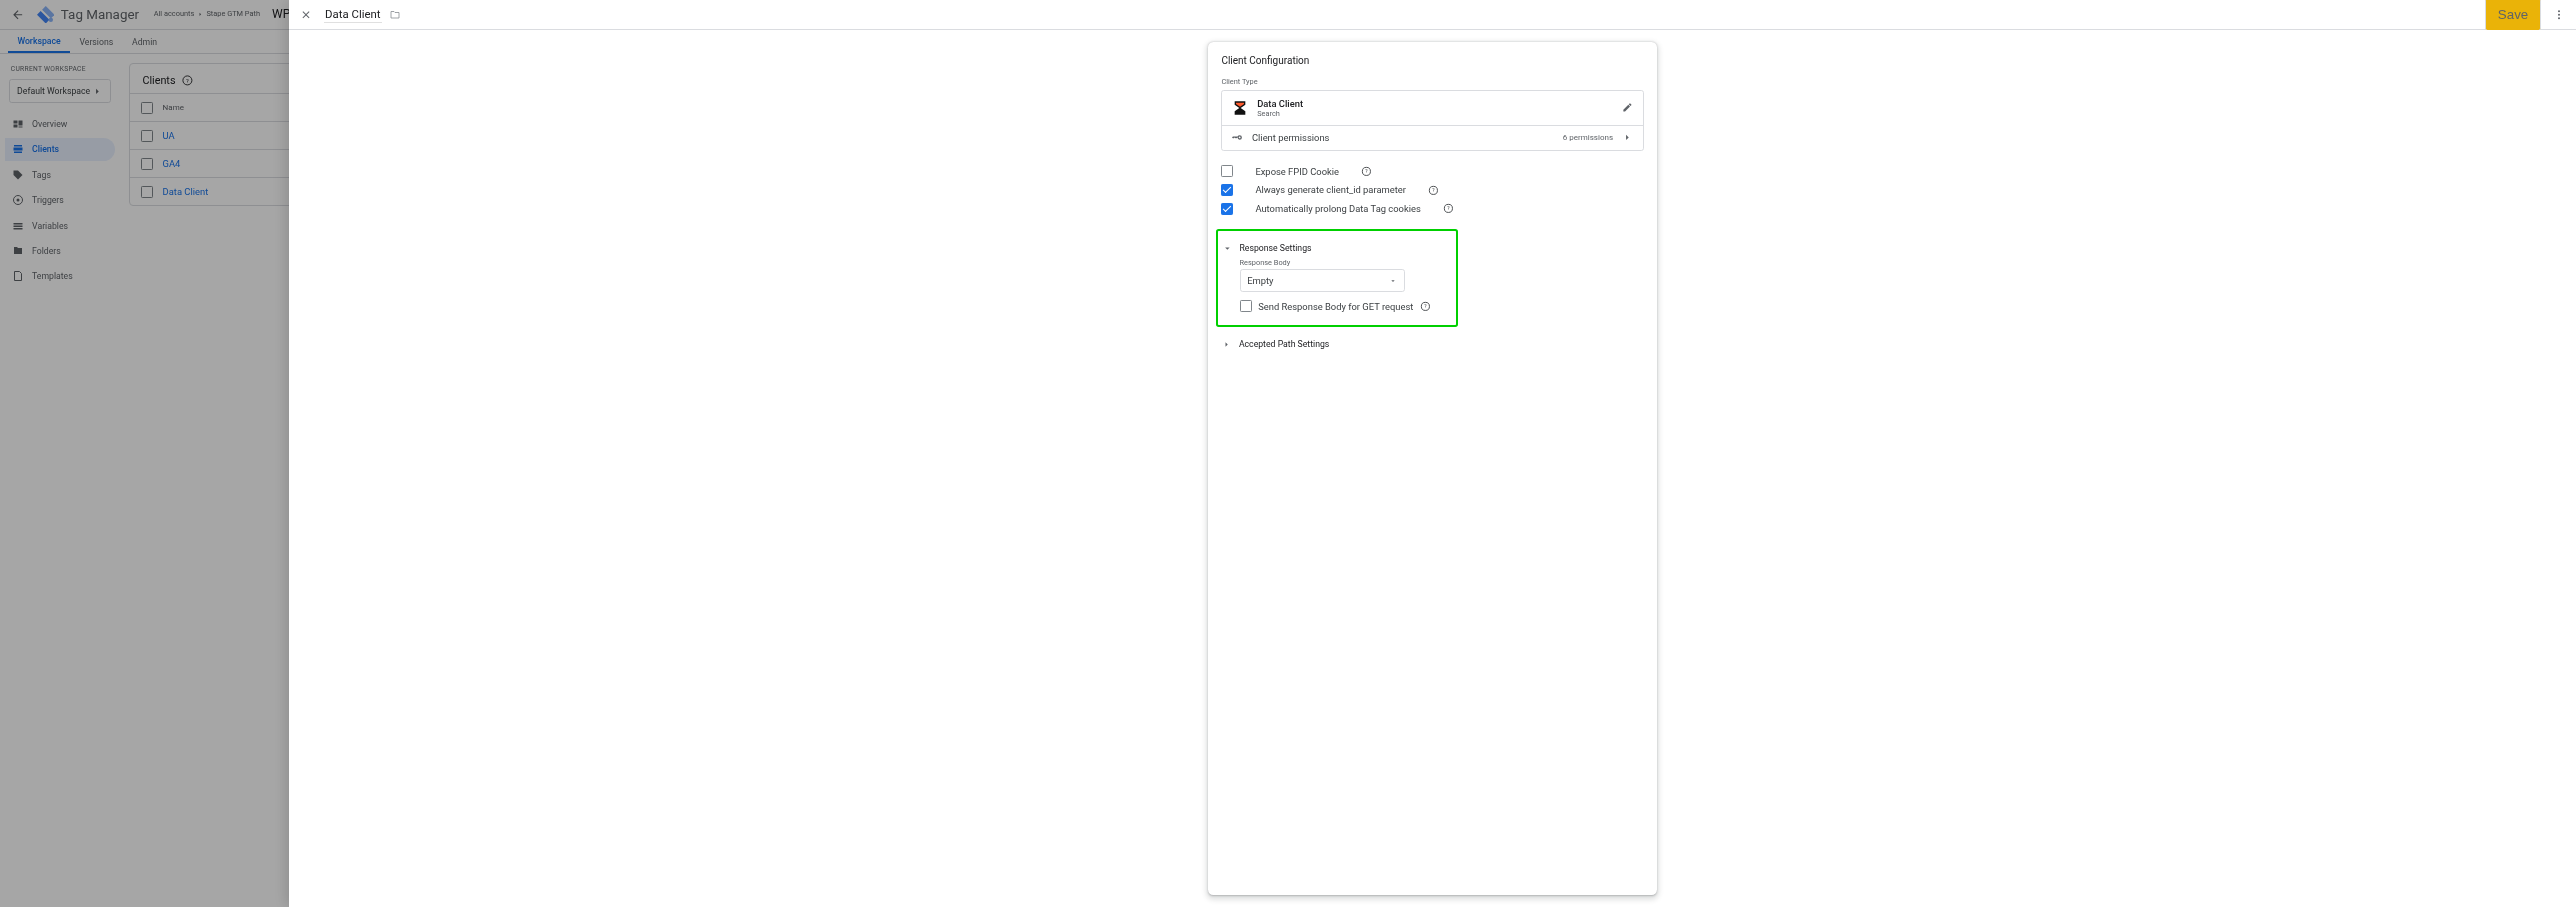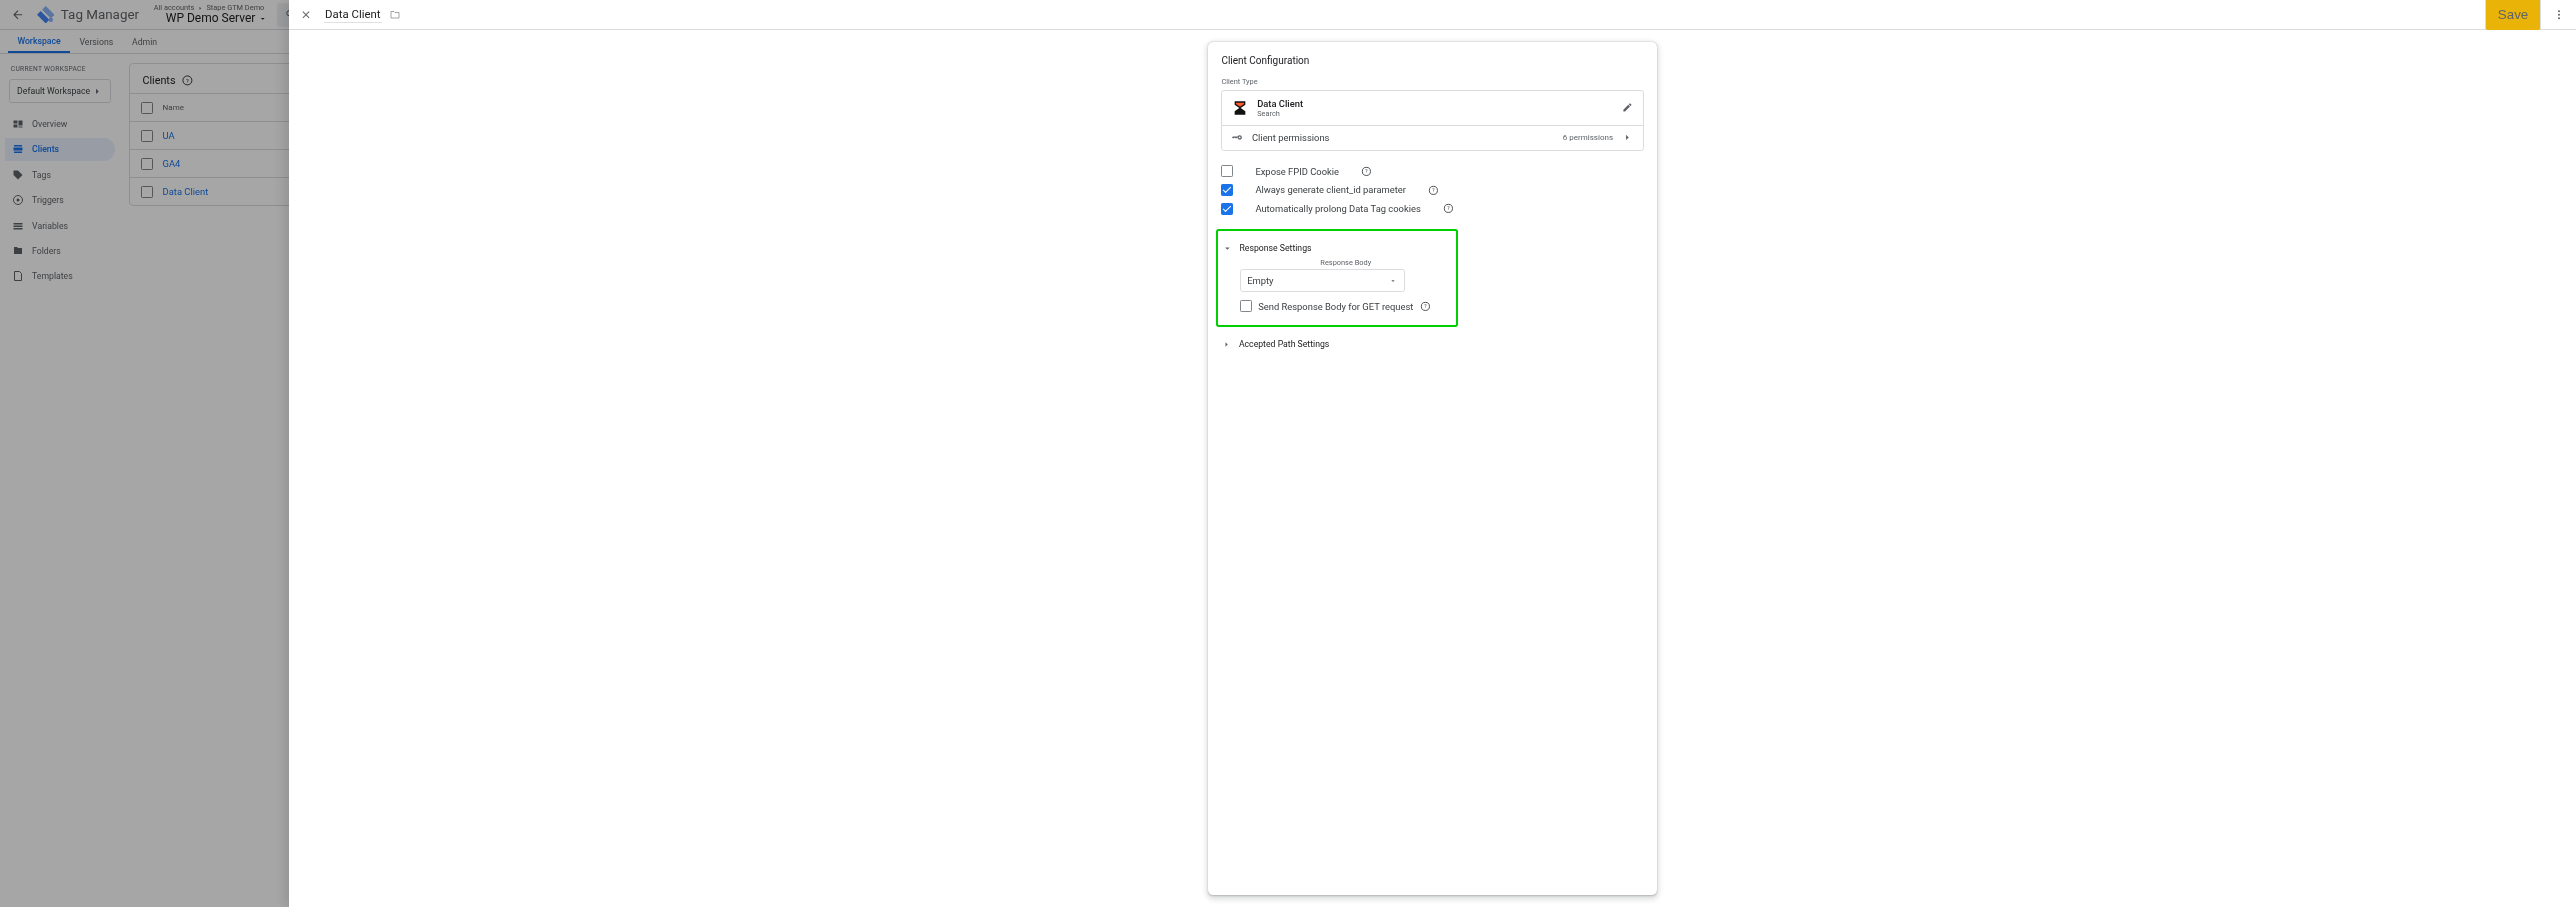--- a/index.html
+++ b/index.html
@@ -17,21 +17,21 @@
   * { box-sizing:border-box; }
   .svg-icon { width:13.4px; height:13.4px; fill:var(--text-muted); display:block; }
   .svg-icon.sm { width:10.8px; height:10.8px; }
 
   
   .app { position:fixed; inset:0; }
   .topbar { display:flex; align-items:center; height:30px; border-bottom:0.7px solid var(--border); padding:0 2.7px; gap:2.7px; }
   .icon-btn { width:30px; height:30px; display:flex; align-items:center; justify-content:center; background:transparent; border:none; cursor:pointer; }
   .gtm-logo { width:17.5px; height:17.5px; margin:0 4px 0 1.3px; }
   .product-name { font-size:13.4px; color:#5f6368; margin-right:12px; }
-  .acct-col { display:flex; flex-direction:column; line-height:1.1; margin-right:6.7px;justify-content:space-between;}
+  .acct-col { display:flex; line-height:1.1; margin-right:6.7px;justify-content:space-between;}
   .crumb { font-size:7.4px; color:var(--text-muted); display:flex; align-items:center; gap:2.7px; }
   .container-row { display:flex; align-items:center; gap:2.7px;margin-left:12px; }
   .container-name { font-size:12px; color:var(--text-dark); }
   .search { display:flex; align-items:center; gap:6.7px; height:24px; background:#f1f3f4; border-radius:2.7px; padding:0 8px; min-width:134px; color:var(--text-muted); }
 
   .tabs { display:flex; border-bottom:0.7px solid var(--border); height:24px; padding-left:8px; }
   .tab { padding:0 9.4px; display:flex; align-items:center; font-size:8.7px; color:var(--text-muted); cursor:pointer; }
   .tab.active { color:var(--blue); border-bottom:2px solid var(--blue); font-weight:500; }
 
   .main { display:flex; height:calc(100% - 30px - 24px); }
@@ -81,21 +81,21 @@
 
   .checks .row { display:flex; align-items:center; gap:22px; padding:3.4px 0; }
   .cbox { width:12px; height:12px; border:1.3px solid var(--text-light); border-radius:1.3px; display:flex; align-items:center; justify-content:center; flex-shrink:0; }
   .cbox.checked { background:var(--blue); border-color:var(--blue); }
   .cbox.checked::after { content:""; width:3.4px; height:6.7px; border:solid #fff; border-width:0 1.3px 1.3px 0; transform:rotate(45deg); margin-top:-1.3px; }
 
   .section-head { display:flex; align-items:center; gap:6.7px; padding:6.7px 0 4px; cursor:pointer; }
   .section-head .chev { width:10.8px; height:10.8px; fill:var(--text-muted); }
   .section-title { font-size:8.7px; color:var(--text-dark); }
   .sub { padding-left:17.5px; padding-bottom:5.4px; }
-  .sub-label { font-size:7.4px; color:var(--text-muted); margin-bottom:2.7px;text-align:center; }
+  .sub-label { font-size:7.4px; color:var(--text-muted); margin-bottom:2.7px; }
   .select { width:165px; height:23px; border:0.7px solid var(--border); border-radius:2.7px; padding:0 6.7px; display:flex; align-items:center; justify-content:space-between; cursor:pointer; margin-bottom:8px; }
 
   .highlight-box { border:2.7px solid #00d000; border-radius:2.7px; padding:5.4px 4px 6.7px; margin:2.7px -5.4px 5.4px -5.4px; width:242px; }
 
   
 </style>
 </head>
 <body>
 
 <div class="app">
@@ -110,21 +110,21 @@
       <path fill="#4285f4" d="M24 48L0 24l10-10 24 24z"></path>
       <circle cx="38" cy="38" r="6" fill="#8ab4f8"></circle>
     </svg>
     <div class="product-name">Tag Manager</div>
     <div class="acct-col">
       <div class="crumb">
         <span>All accounts</span>
         <svg viewBox="0 0 24 24" style="width:6.7px;height:6.7px;fill:var(--text-muted)">
             <path d="M9 6l6 6-6 6z"></path>
           </svg>
-        <span>Stape GTM Demo</span>
+        <span>Stape GTM Path</span>
       </div>
       <div class="container-row">
         <span class="container-name">WP Demo Server</span>
         <svg viewBox="0 0 24 24" style="width:9.4px;height:9.4px;fill:var(--text-dark)">
             <path d="M7 10l5 5 5-5z"></path>
           </svg>
       </div>
     </div>
     <div class="search">
       <svg class="svg-icon sm" viewBox="0 0 24 24">

